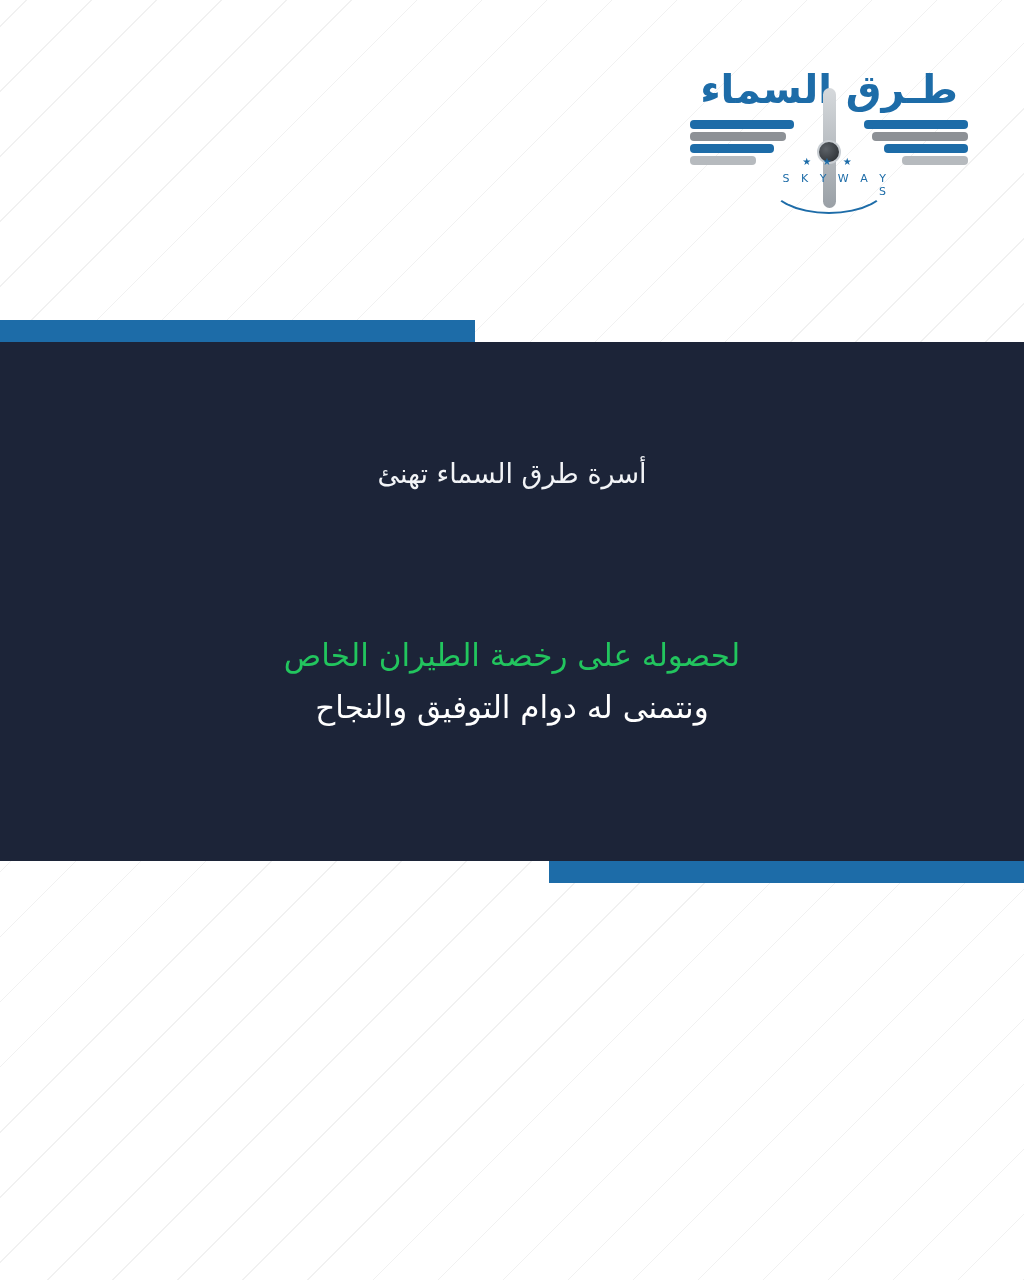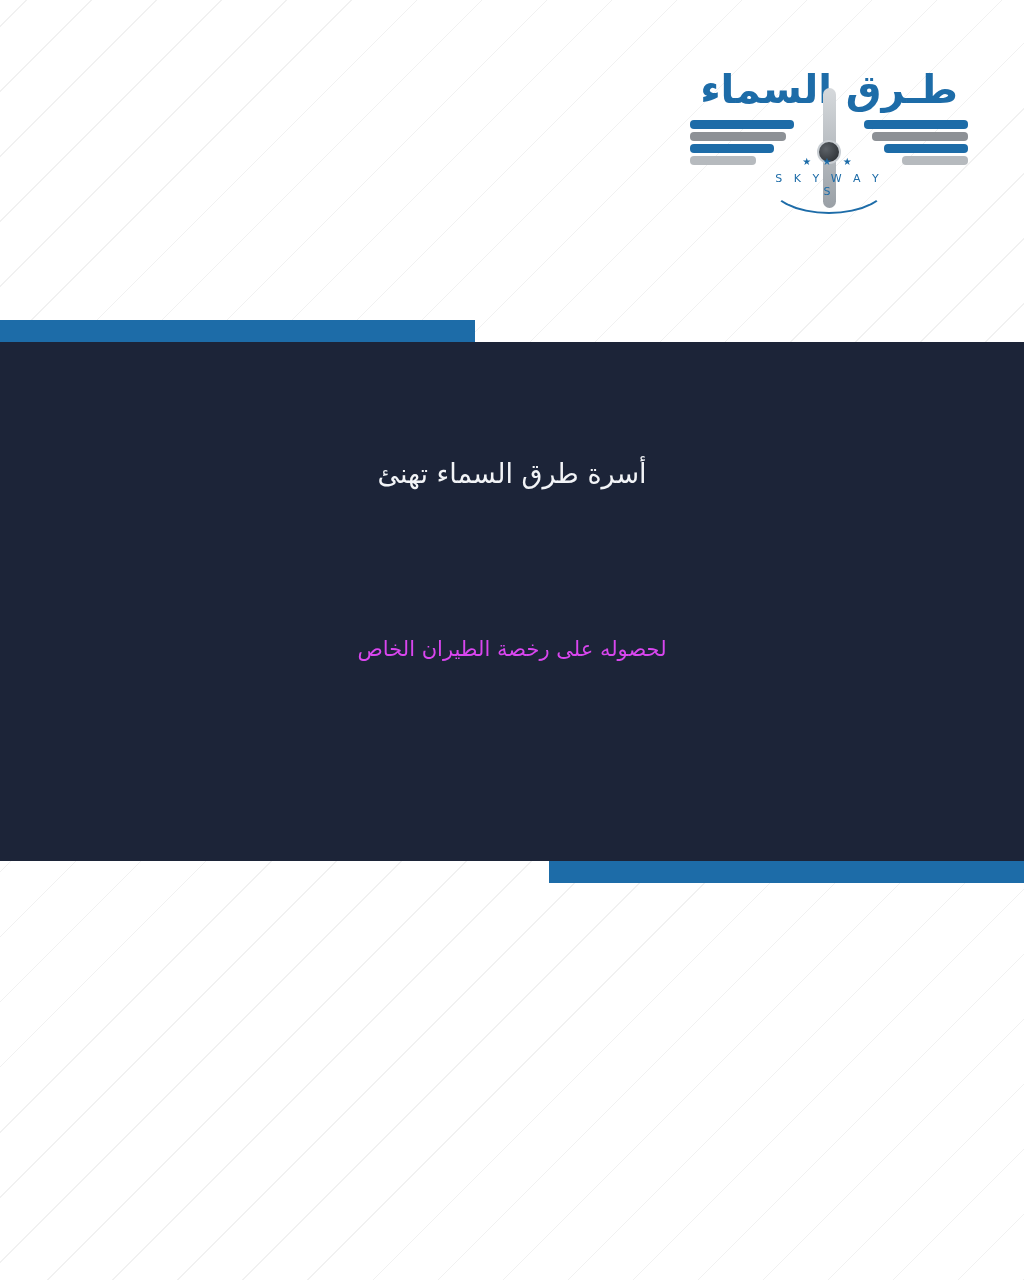--- a/index.html
+++ b/index.html
@@ -125,21 +125,21 @@
     border-top-color: transparent;
     border-left-color: transparent;
     border-right-color: transparent;
     border-radius: 0 0 122px 122px / 0 0 64px 64px;
   }
   .logo-subtext {
     position: absolute;
     top: 132px;
     right: 92px;
     width: 122px;
-    text-align: center;
+    text-align: right;
     font-size: 11px;
     letter-spacing: 4px;
     color: #1d6ca8;
     direction: ltr;
   }
   .logo-stars {
     position: absolute;
     top: 116px;
     right: 92px;
     width: 122px;
@@ -209,22 +209,22 @@
     font-weight: 700;
     color: #ffffff;
     letter-spacing: 0.5px;
   }
 
   .panel-reason {
     position: absolute;
     top: 295px;
     left: 0;
     right: 0;
-    font-size: 21px;
-    color: #d946ef;
+    font-size: 31px;
+    color: #22c55e;
   }
 
   .panel-wish {
     position: absolute;
     top: 347px;
     left: 0;
     right: 0;
     font-size: 31px;
     color: #ffffff;
   }
@@ -270,15 +270,16 @@
   <div class="accent-top"></div>
   <div class="accent-bottom"></div>
 
   <div class="panel">
 
     <div class="panel-greeting">أسرة طرق السماء تهنئ</div>
 
 
     <div class="panel-reason">لحصوله على رخصة الطيران الخاص</div>
 
+    <div class="panel-wish">ونتمنى له دوام التوفيق والنجاح</div>
   </div>
 
 </div>
 
 </body></html>

